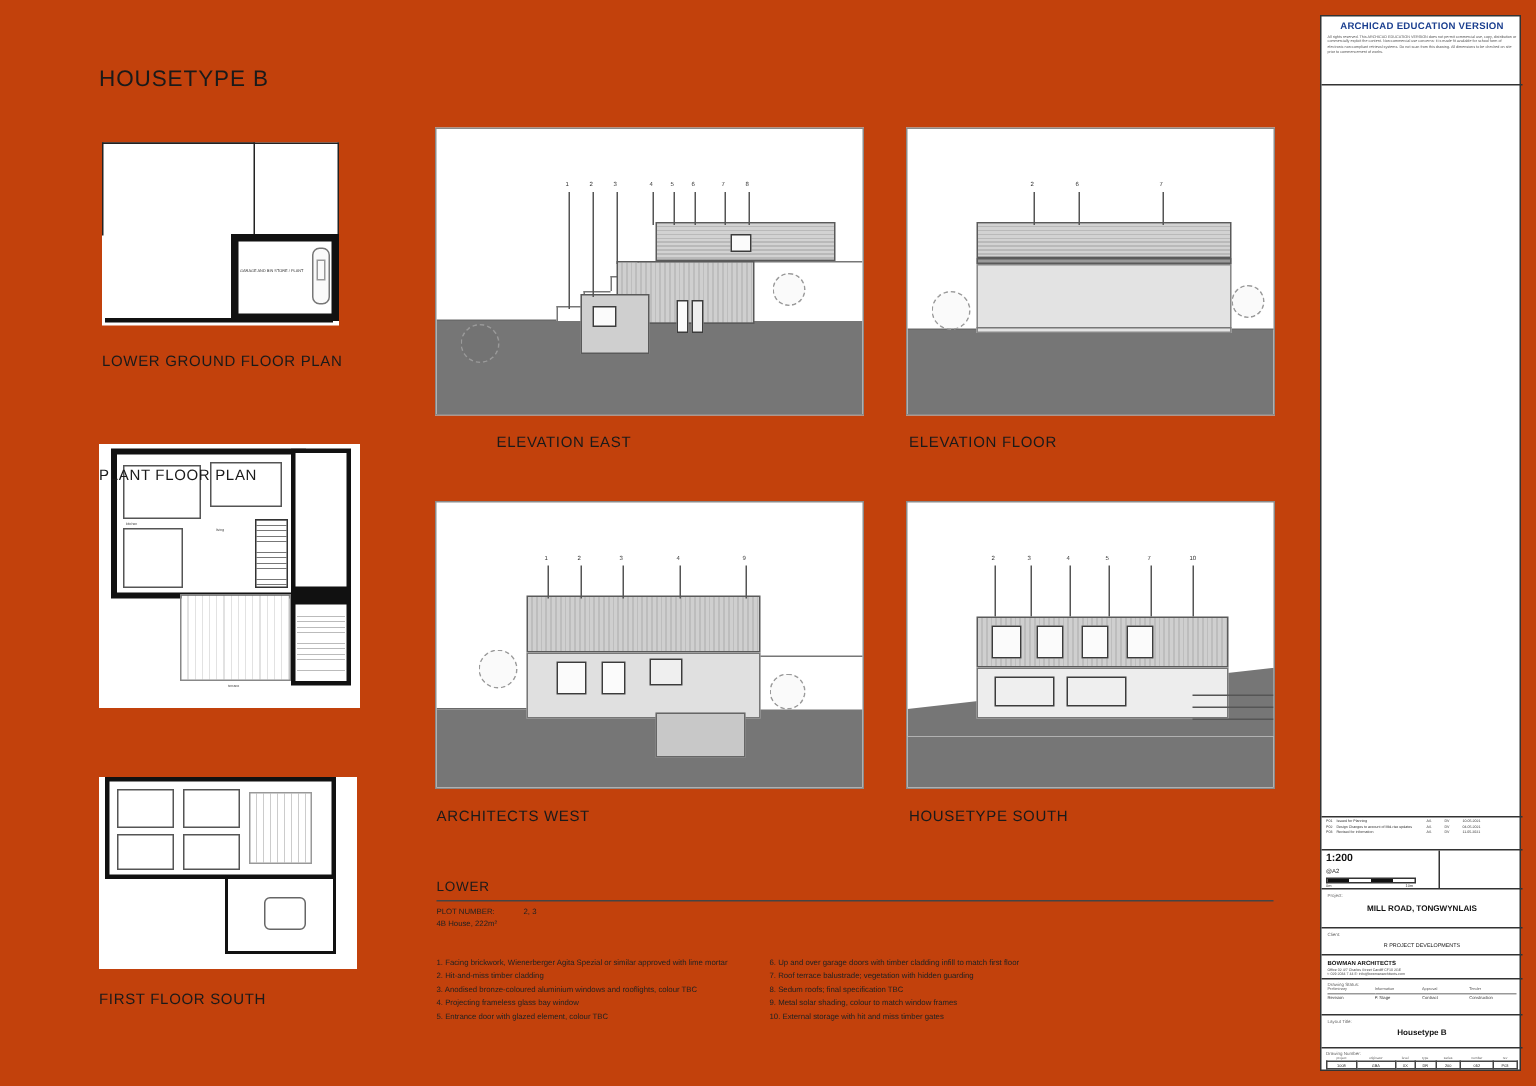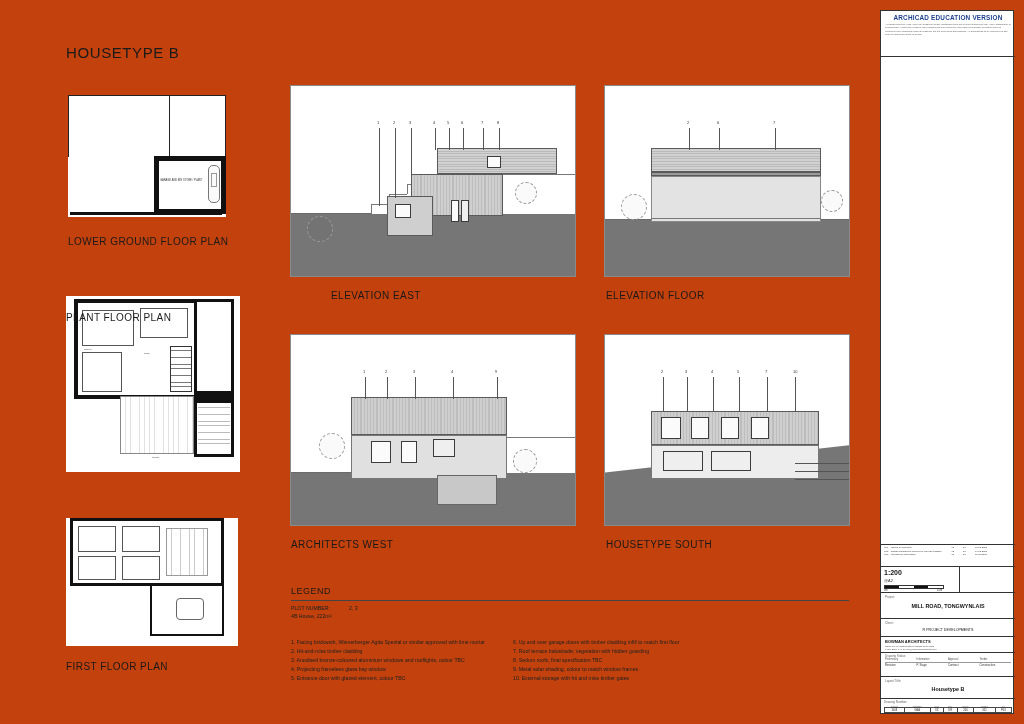--- a/index.html
+++ b/index.html
@@ -338,21 +338,21 @@
   <div class="plan" id="plan-first">
     <div class="ff-outer"></div>
     <div class="ff-lower"></div>
     <div class="bed" style="left:12px; top:8px; width:38px; height:26px;"></div>
     <div class="bed" style="left:12px; top:38px; width:38px; height:24px;"></div>
     <div class="bed" style="left:56px; top:8px; width:38px; height:26px;"></div>
     <div class="bed" style="left:56px; top:38px; width:38px; height:24px;"></div>
     <div class="hatch-r"></div>
     <div class="oval"></div>
   </div>
-  <div class="caption" style="left:66px; top:661px;">FIRST FLOOR PLAN</div>
+  <div class="caption" style="left:66px; top:661px;">FIRST FLOOR SOUTH</div>
 
   <div class="elev" id="elev-east">
     <div class="ground-fill" style="height:62px;"></div>
     <div style="position:absolute; left:0; bottom:62px; width:80px; height:0; border-bottom:1px solid #6a6a6a;"></div>
 
     <div style="position:absolute; left:80px; bottom:62px; width:18px; height:10px; border-left:1px solid #777; border-top:1px solid #777;"></div>
     <div style="position:absolute; left:98px; bottom:72px; width:18px; height:10px; border-left:1px solid #777; border-top:1px solid #777;"></div>
     <div style="position:absolute; left:116px; bottom:82px; width:18px; height:10px; border-left:1px solid #777; border-top:1px solid #777;"></div>
     <div style="position:absolute; left:134px; bottom:92px; width:150px; height:10px; border-left:1px solid #777; border-top:1px solid #777;"></div>
 
@@ -475,21 +475,21 @@
       </div>
     <div class="leader" style="left:162px; top:42px; height:34px;">
         <span class="num">7</span>
       </div>
     <div class="leader" style="left:190px; top:42px; height:34px;">
         <span class="num">10</span>
       </div>
   </div>
   <div class="caption" style="left:606px; top:539px;">HOUSETYPE SOUTH</div>
 
-  <div class="legend-title">LEGEND</div>
+  <div class="legend-title">LOWER</div>
   <div class="legend-rule"></div>
   <div class="legend-meta">
     <div class="row"><span class="lbl">PLOT NUMBER:</span><span>2, 3</span></div>
     <div class="row"><span>4B House, 222m²</span></div>
   </div>
   <div class="legend-col" id="legend-col-1">
     <div>1. Facing brickwork, Wienerberger Agita Spezial or similar approved with lime mortar</div>
     <div>2. Hit-and-miss timber cladding</div>
     <div>3. Anodised bronze-coloured aluminium windows and rooflights, colour TBC</div>
     <div>4. Projecting frameless glass bay window</div>

